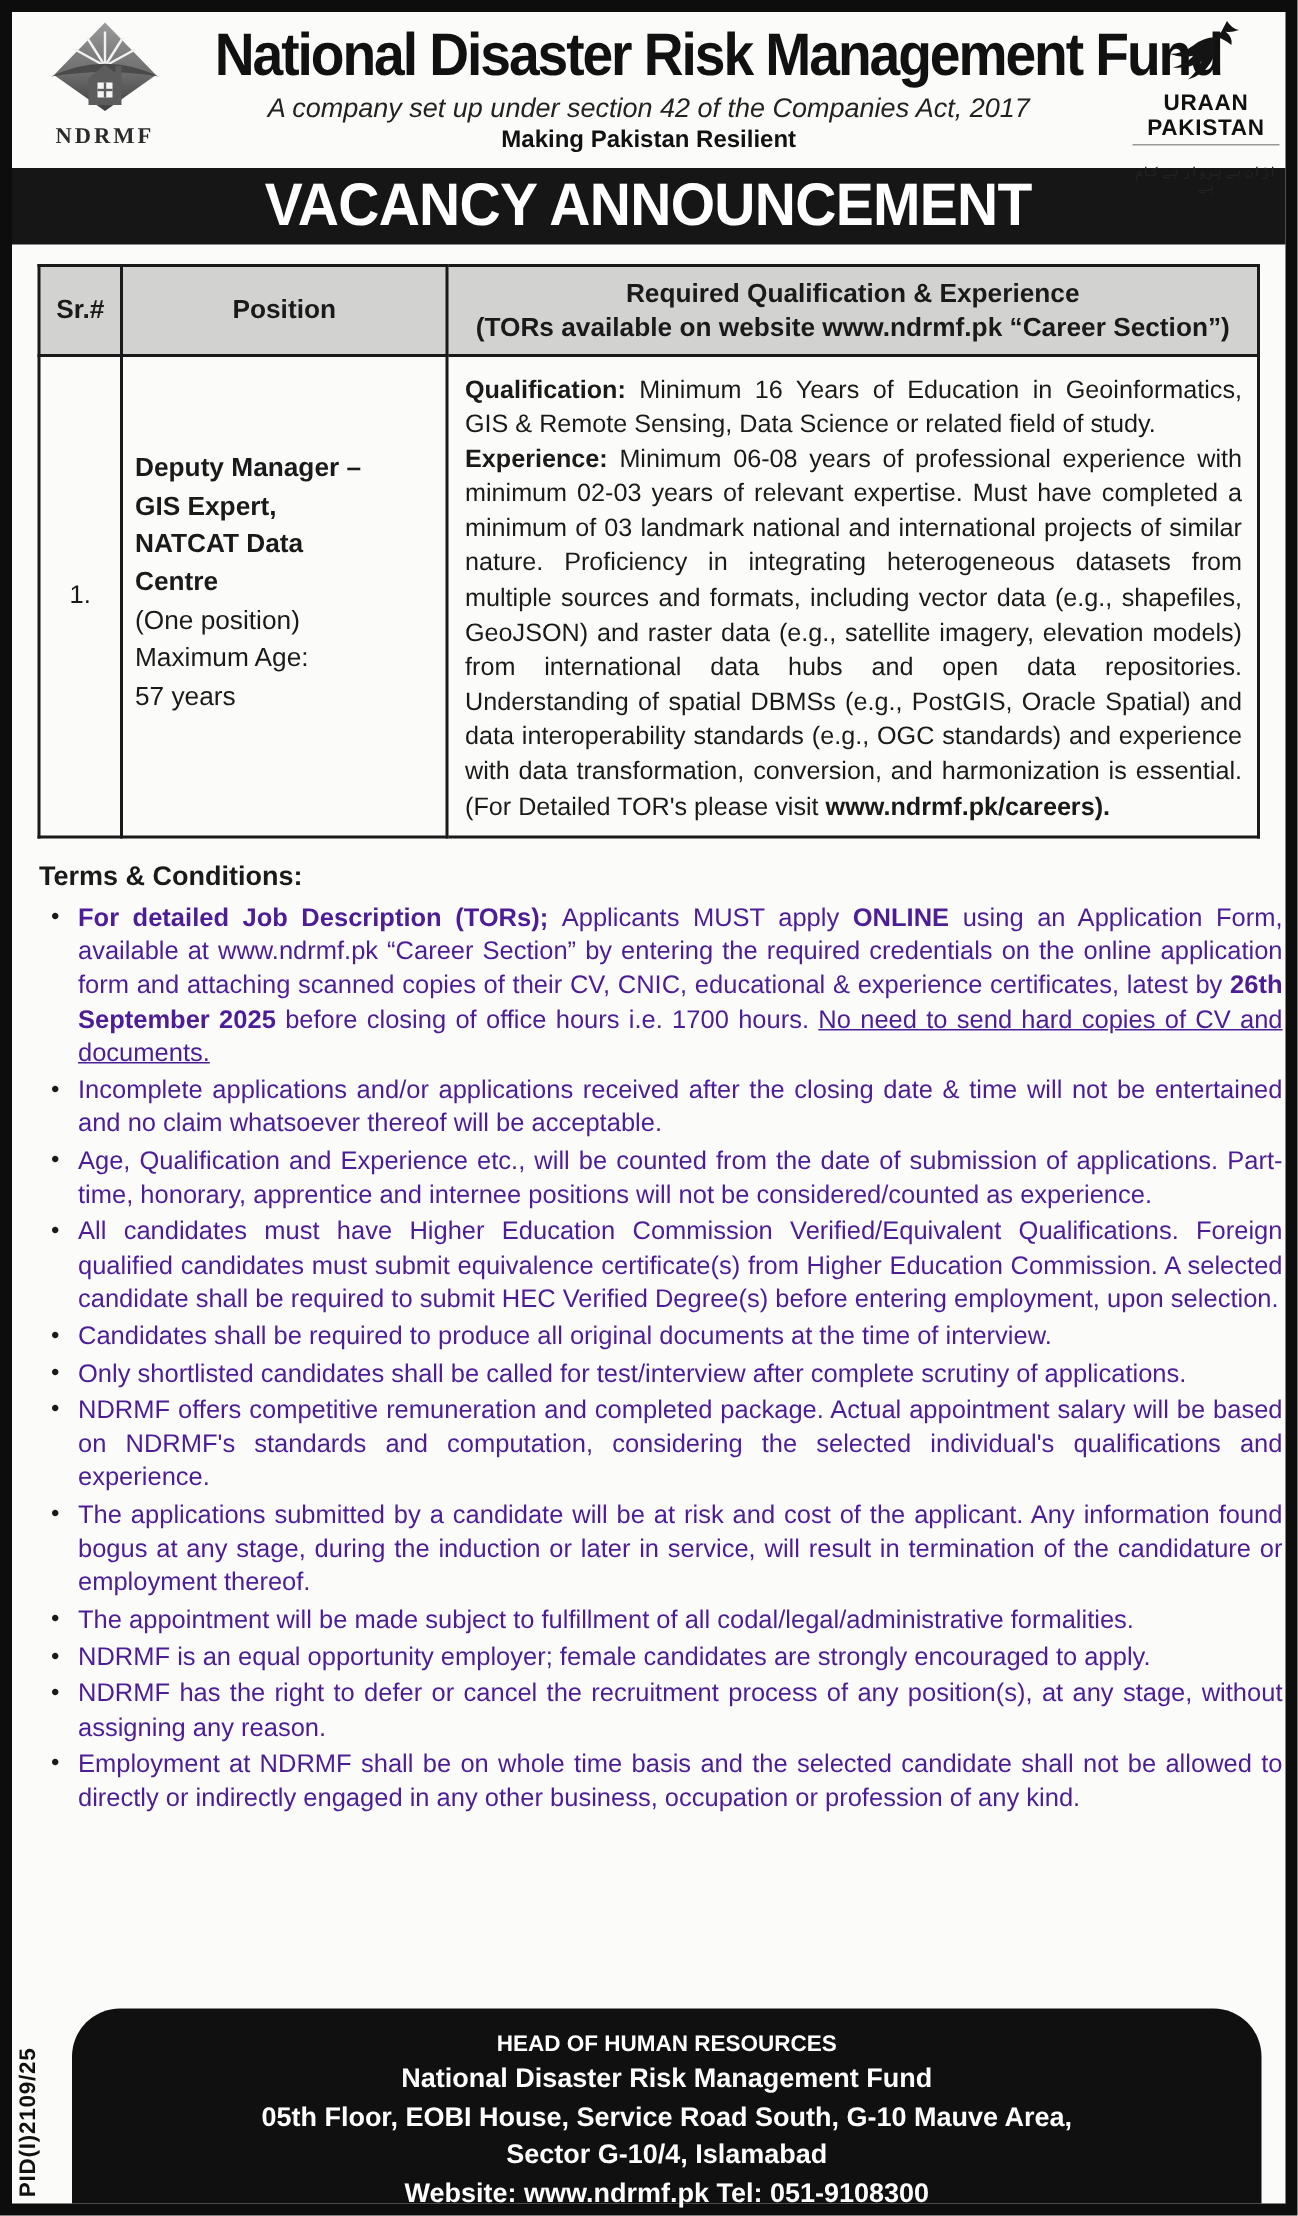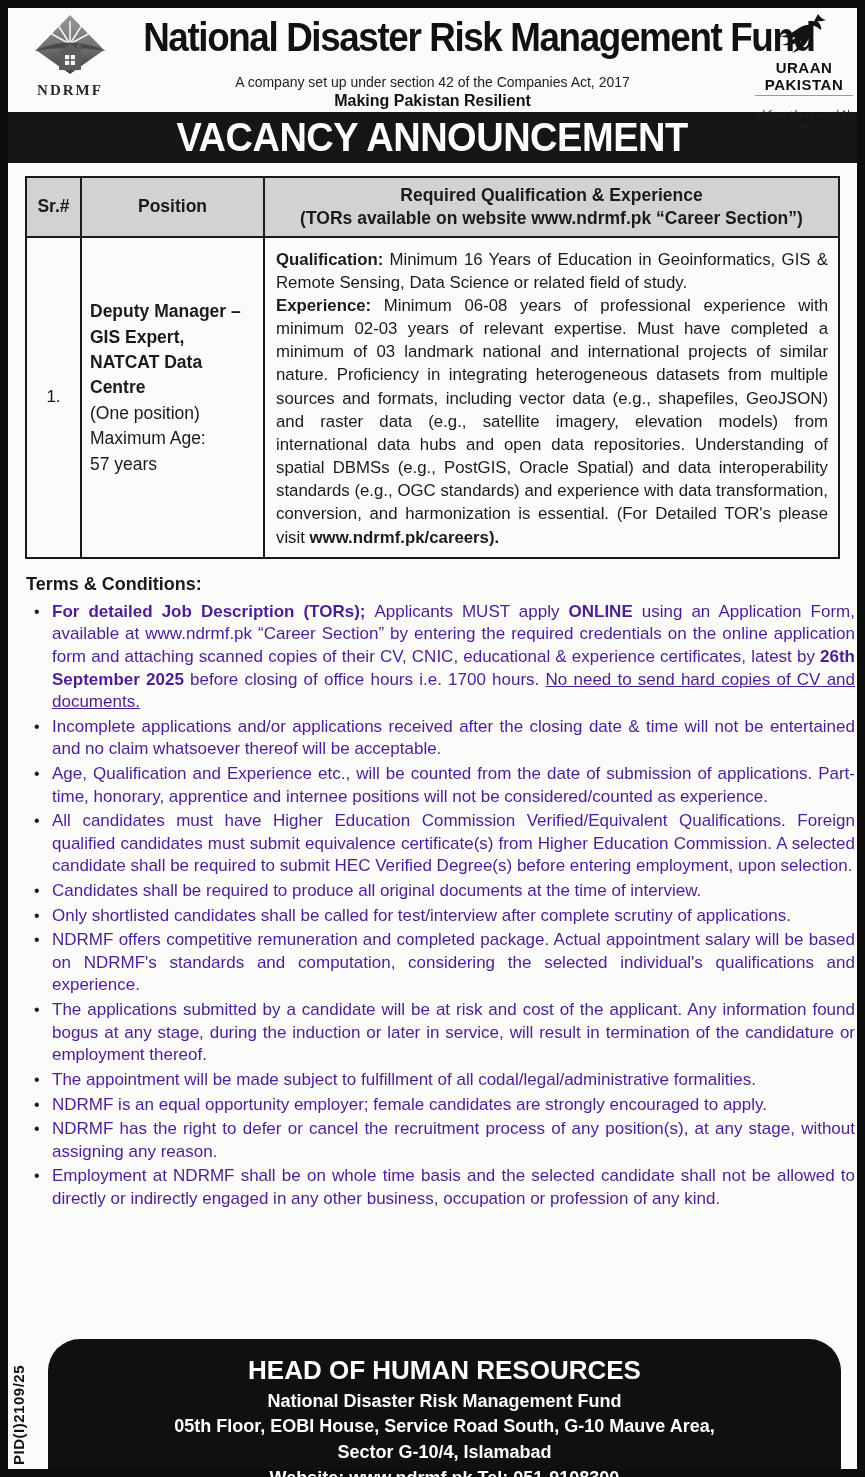--- a/index.html
+++ b/index.html
@@ -24,21 +24,21 @@
     font-family:"Liberation Serif", serif; font-weight:bold;
     font-size:15px; letter-spacing:2px; color:#2b2b2b; margin-top:-2px;
   }
   .title-block { text-align:center; padding:8px 110px 0 110px; }
   .main-title {
     font-weight:bold; font-size:40px; letter-spacing:-1.5px;
     white-space:nowrap; transform:scaleX(0.92); transform-origin:center;
     color:#111; line-height:1.05;
   }
   .subtitle {
-    font-size:14px; color:#222; margin-top:16px; white-space:nowrap;
+    font-style:italic; font-size:18px; color:#222; margin-top:4px; white-space:nowrap;
   }
   .tagline { font-weight:bold; font-size:16px; color:#111; margin-top:2px; }
   .uraan-logo {
     position:absolute; right:4px; top:4px; width:98px; text-align:center;
   }
   .uraan-text { font-weight:bold; font-size:15px; letter-spacing:0.5px; line-height:1.1; color:#111; }
   .uraan-urdu { font-size:9px; margin-top:2px; color:#222; border-top:1px solid #999; padding-top:12px; }
   
   .banner {
     height:51px; background:#161616; display:flex; align-items:center; justify-content:center;
@@ -53,21 +53,21 @@
   table.vacancy {
     margin:13px 17px 0 17px; width:calc(100% - 34px);
     border-collapse:collapse; border:2px solid #1a1a1a;
   }
   table.vacancy th, table.vacancy td { border:2px solid #1a1a1a; }
   table.vacancy thead th {
     background:#d2d2d1; font-weight:bold; font-size:17.5px;
     text-align:center; padding:6px 4px; line-height:1.3;
   }
   .col-sr { width:55px; }
-  .col-pos { width:183px; }
+  .col-pos { width:217px; }
   td.sr-cell { text-align:center; vertical-align:middle; font-size:17px; }
   td.pos-cell { vertical-align:middle; padding:8px 6px 26px 8px; font-size:17.5px; line-height:1.45; }
   .pos-line.bold { font-weight:bold; }
   td.qual-cell { padding:10px 10px 8px 11px; font-size:16.8px; line-height:1.38; text-align:justify; }
   .qual-par { text-align:justify; }
   .seg-b { font-weight:bold; }
   .seg-u { text-decoration:underline; }
   
   .terms { padding:15px 2px 0 18px; }
   .terms-heading { font-weight:bold; font-size:18px; margin-bottom:6px; }
@@ -80,21 +80,21 @@
     position:absolute; left:2px; bottom:4px;
     writing-mode:vertical-rl; transform:rotate(180deg);
     font-weight:bold; font-size:15px; letter-spacing:0.5px; color:#111;
   }
   .footer-box {
     position:absolute; left:40px; right:16px; top:0; bottom:0;
     background:#101010; border-radius:32px 32px 0 0;
     color:#fff; text-align:center; padding-top:13px;
   }
   .footer-line { font-weight:bold; font-size:18px; line-height:1.42; }
-  .footer-line.first { font-size:26px; }
+  .footer-line.first { font-size:15px; }
 </style>
 </head>
 <body>
 
 <div class="page">
 
   <div class="header">
     <div class="ndrmf-logo">
       <span>
         <svg width="84" height="66" viewBox="0 0 84 66">

